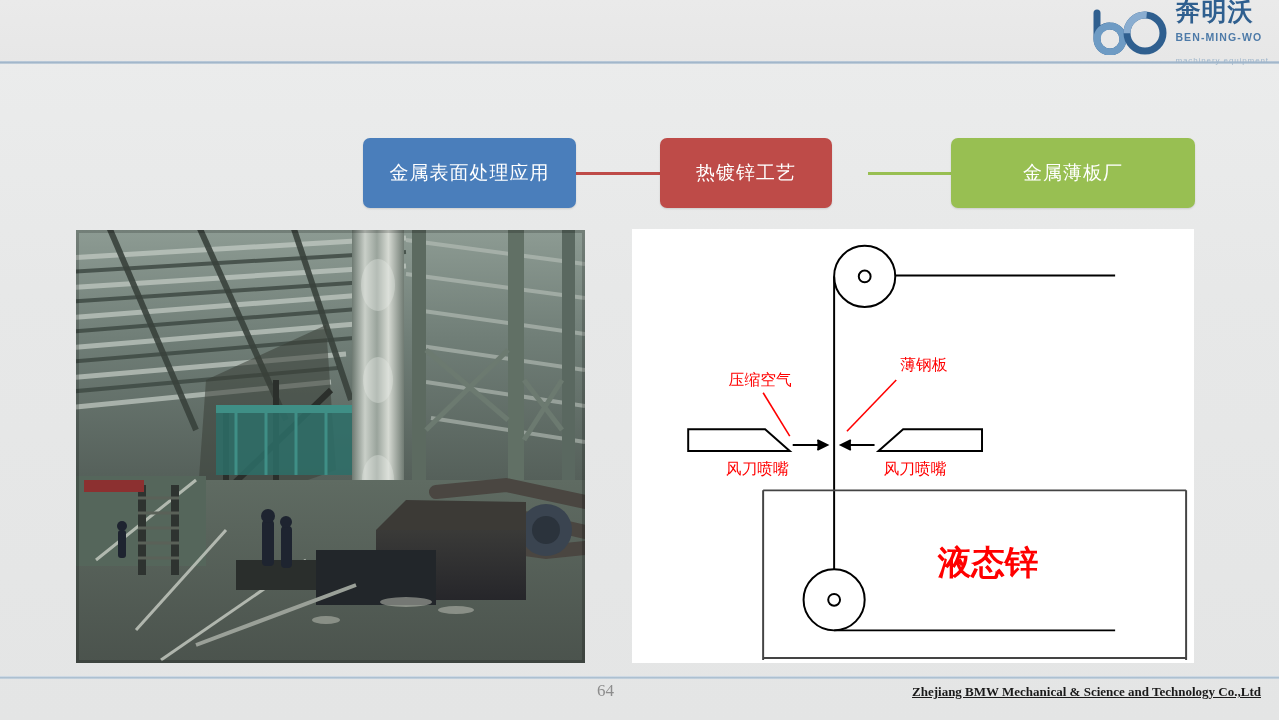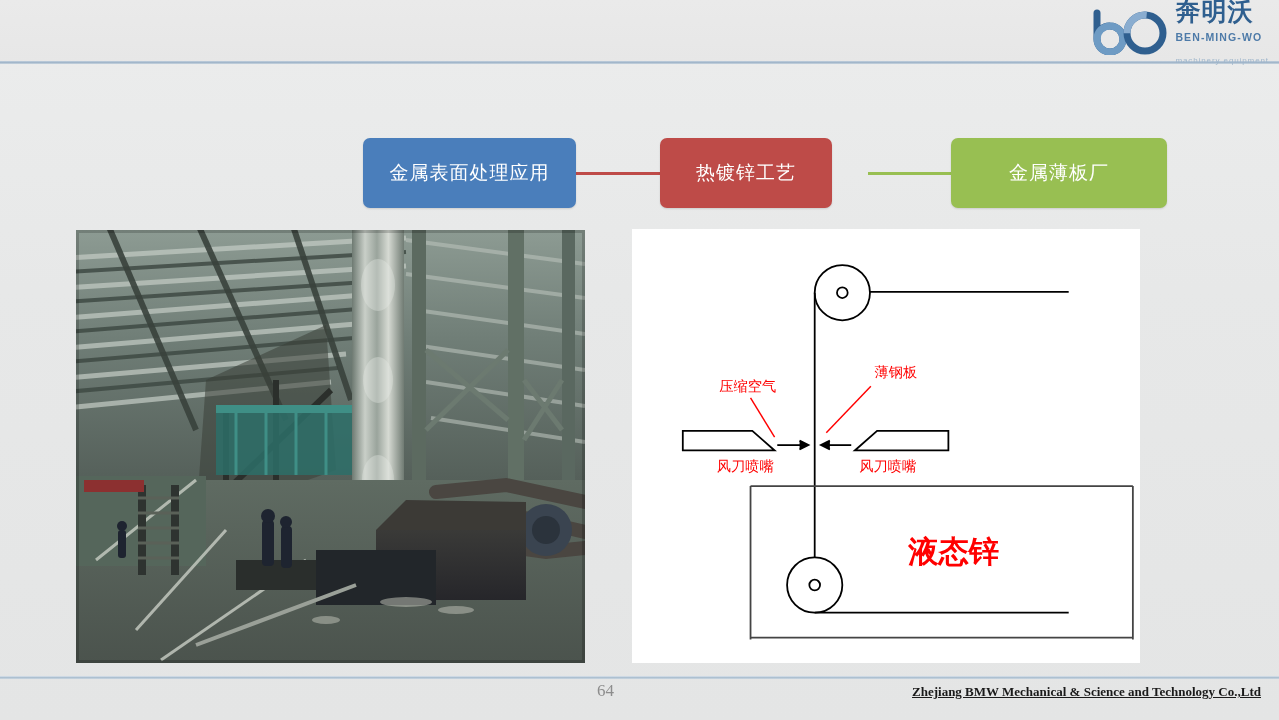--- a/index.html
+++ b/index.html
@@ -37,32 +37,32 @@
 
   
   .chain{position:absolute;left:363px;top:138px;width:812px;height:72px;}
   .chip{position:absolute;top:0;height:70px;border-radius:7px;
     display:flex;align-items:center;justify-content:center;
     color:#ffffff;font-size:19px;letter-spacing:1px;
     font-family:"DejaVu Sans","Liberation Sans",sans-serif;
     box-shadow:0 1px 2px rgba(0,0,0,.12);text-align:right;}
   .chip-blue{left:0;width:213px;background:#4a7ebb;}
   .chip-red{left:297px;width:172px;background:#be4b48;}
-  .chip-green{left:588px;width:216px;background:#98bf52;}
+  .chip-green{left:588px;width:244px;background:#98bf52;}
   .link{position:absolute;top:34px;height:3px;}
   .link-1{left:213px;width:84px;background:#be4b48;}
   .link-2{left:505px;width:83px;background:#98bf52;}
 
   
   .photo{position:absolute;left:76px;top:230px;width:509px;height:433px;
     background:#4f5550;overflow:hidden;}
   .photo svg{display:block;width:100%;height:100%;}
 
   
-  .diagram{position:absolute;left:632px;top:229px;width:508px;height:434px;
+  .diagram{position:absolute;left:632px;top:229px;width:562px;height:434px;
     background:#ffffff;}
   .diagram svg{display:block;width:100%;height:100%;}
 
   
   .page-num{position:absolute;left:597px;top:681px;font-size:17px;color:#8d8d8d;
     font-family:"Liberation Serif","DejaVu Serif",serif;}
   .company{position:absolute;right:18px;top:684px;font-size:13px;font-weight:bold;
     color:#1a1a1a;white-space:nowrap;
     font-family:"Liberation Serif","DejaVu Serif",serif;text-decoration:underline;}
 </style>

